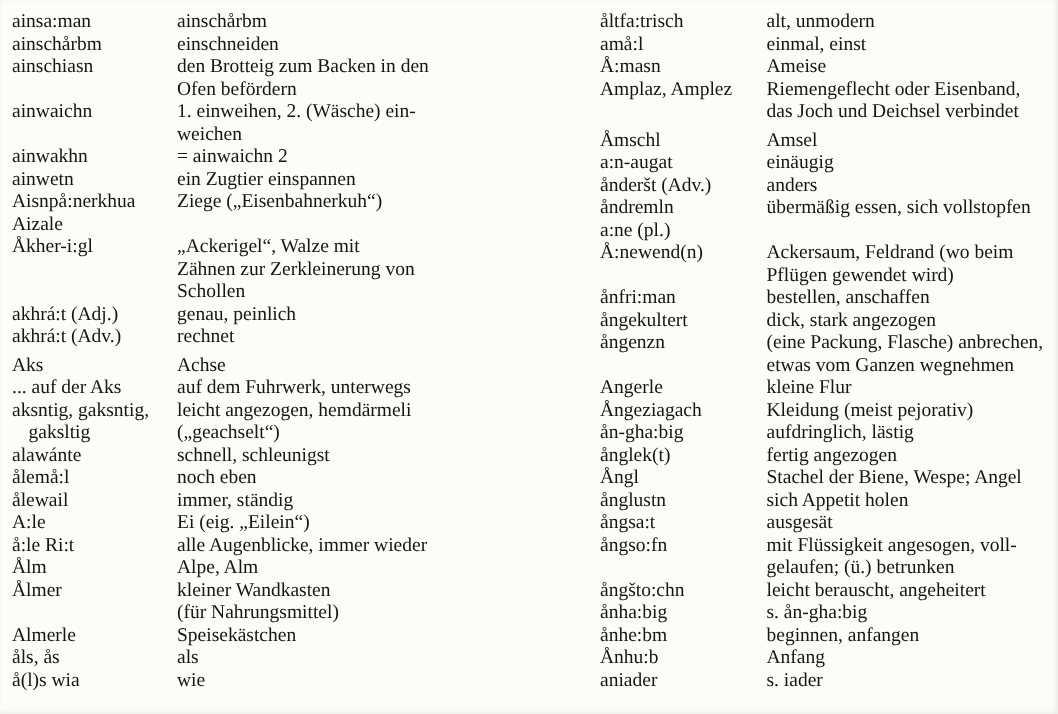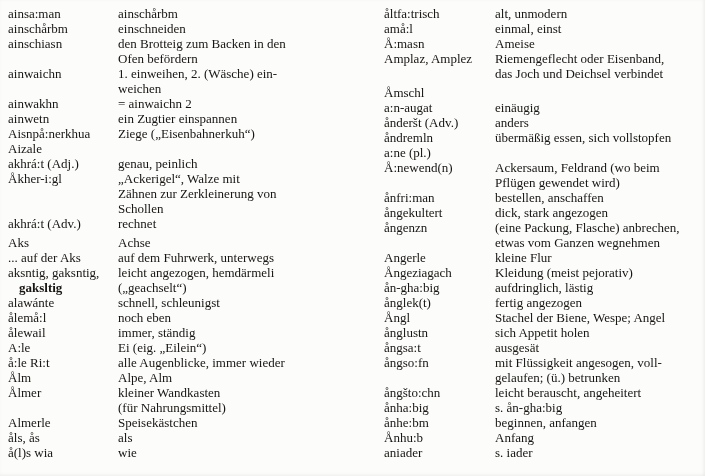--- a/index.html
+++ b/index.html
@@ -16,31 +16,31 @@
     font-family: "Liberation Serif", "DejaVu Serif", serif;
     font-size: 13px;
     line-height: 15px;
     color: #171512;
   }
   .col {
     position: absolute;
     top: 6px;
   }
   .col.left  { left: 8px;   width: 346px; }
-  .col.right { left: 384px; width: 305px; font-family: Liberation Serif, serif; }
+  .col.right { left: 400px; width: 305px; font-family: Liberation Serif, serif; }
   .entry { display: flex; align-items: flex-start; }
   .entry.gap { margin-top: 4px; }
   .head {
     flex: 0 0 110px;
     max-width: 110px;
   }
   .col.right .head { flex: 0 0 111px; max-width: 111px; }
   .def { flex: 1 1 auto; min-width: 0; }
   .line { white-space: nowrap; }
-  .head .line.cont { padding-left: 11px; font-weight: bold; }
+  .head .line.cont { padding-left: 11px; }
   
   .page::after {
     content: "";
     position: absolute;
     inset: 0;
     pointer-events: none;
     box-shadow: inset -2px 0 3px rgba(0,0,0,0.04), inset 0 -2px 3px rgba(0,0,0,0.03);
   }
 </style>
 </head>
@@ -106,38 +106,38 @@
           <div class="line">Ziege („Eisenbahnerkuh“)</div>
         </div>
       </div>
       <div class="entry">
         <div class="head">
           <div class="line">Aizale</div>
         </div>
       </div>
       <div class="entry">
         <div class="head">
-          <div class="line">akhrá:t (Adj.)</div>
-        </div>
-        <div class="def">
-          <div class="line">genau, peinlich</div>
-        </div>
-      </div>
-      <div class="entry">
-        <div class="head">
           <div class="line">Åkher-i:gl</div>
         </div>
         <div class="def">
           <div class="line">„Ackerigel“, Walze mit</div>
           <div class="line">Zähnen zur Zerkleinerung von</div>
           <div class="line">Schollen</div>
         </div>
       </div>
       <div class="entry">
         <div class="head">
+          <div class="line">akhrá:t (Adj.)</div>
+        </div>
+        <div class="def">
+          <div class="line">genau, peinlich</div>
+        </div>
+      </div>
+      <div class="entry">
+        <div class="head">
           <div class="line">akhrá:t (Adv.)</div>
         </div>
         <div class="def">
           <div class="line">rechnet</div>
         </div>
       </div>
       <div class="entry gap">
         <div class="head">
           <div class="line">Aks</div>
         </div>
@@ -275,20 +275,23 @@
           <div class="line">Amplaz, Amplez</div>
         </div>
         <div class="def">
           <div class="line">Riemengeflecht oder Eisenband,</div>
           <div class="line">das Joch und Deichsel verbindet</div>
         </div>
       </div>
       <div class="entry gap">
         <div class="head">
           <div class="line">Åmschl</div>
+        </div>
+        <div class="def">
+          <div class="line">Amsel</div>
         </div>
       </div>
       <div class="entry">
         <div class="head">
           <div class="line">a:n-augat</div>
         </div>
         <div class="def">
           <div class="line">einäugig</div>
         </div>
       </div>

